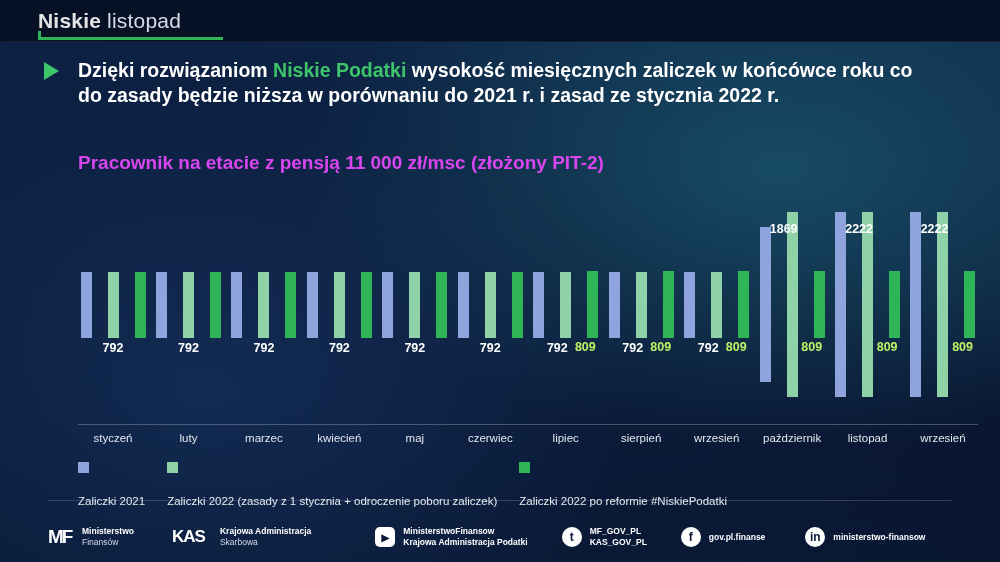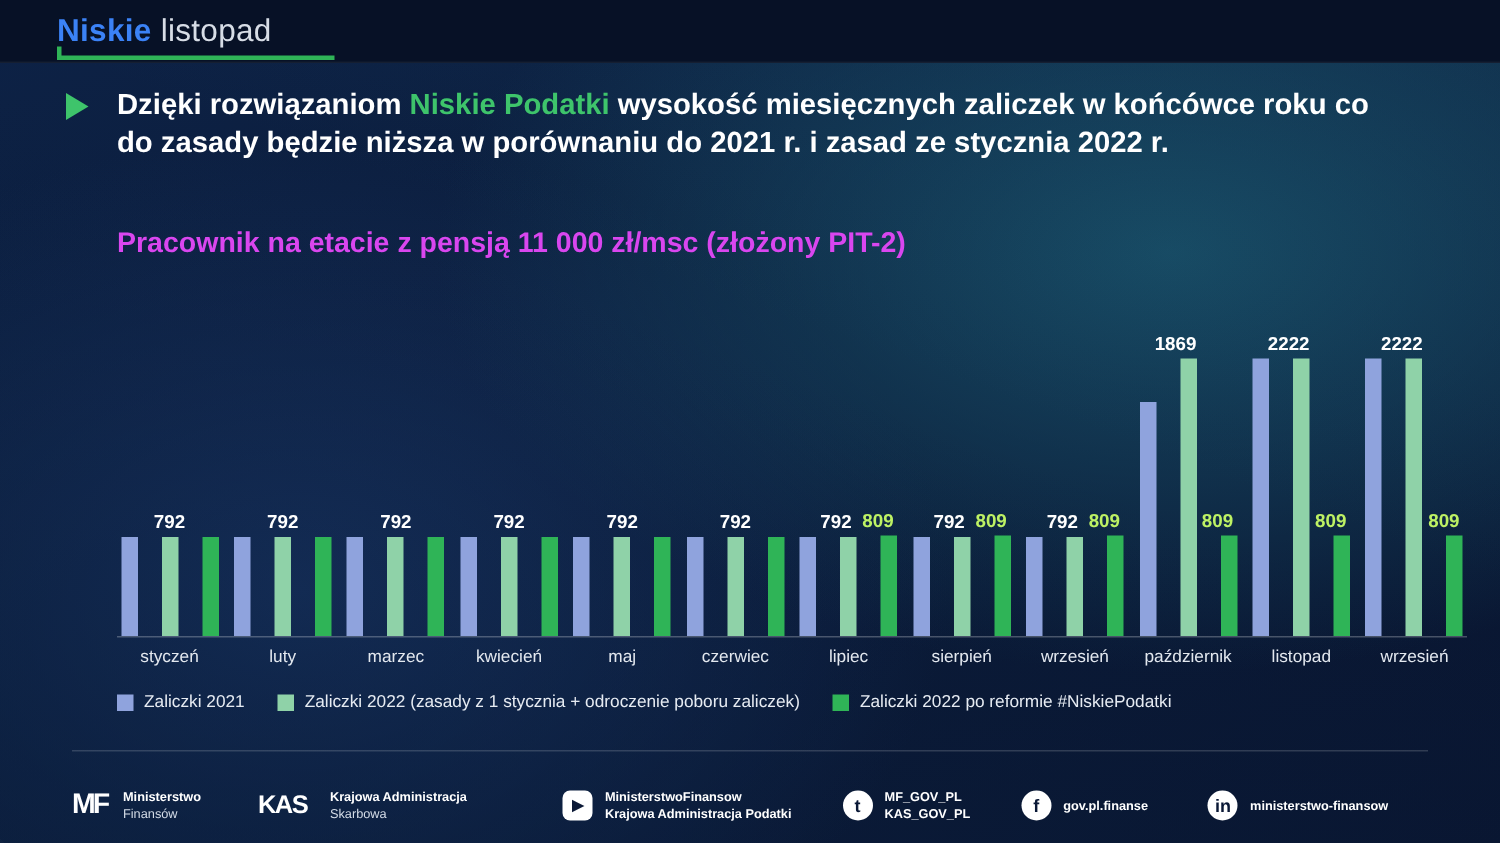--- a/index.html
+++ b/index.html
@@ -30,21 +30,21 @@
   }
   .topbar {
     position:absolute; left:0; top:0; width:1000px; height:42px;
     background:#071126;
     border-bottom:1px solid rgba(255,255,255,0.06);
   }
   .brand {
     position:absolute; left:38px; top:9px;
     font-size:21px; letter-spacing:0.2px;
   }
-  .brand .b1 { font-weight:bold; color:#3b82f6; }
+  .brand .b1 { font-weight:bold; color:#e5e5e5; }
   .brand .b2 { font-weight:normal; color:#d7dde6; }
   .brand-underline {
     position:absolute; left:38px; top:37px; width:185px; height:3px;
     background:#2fb457;
   }
   .brand-underline::before{
     content:""; position:absolute; left:0; top:-6px; width:3px; height:9px; background:#2fb457;
   }
 
   .headline {
@@ -72,21 +72,21 @@
   .baseline {
     position:absolute; left:0; bottom:0; width:900px; height:1px;
     background:rgba(255,255,255,0.25);
   }
   .groups {
     position:absolute; left:0; bottom:1px; width:900px; height:239px;
     display:flex; align-items:flex-end; justify-content:space-between;
   }
   .group {
     width:70px; height:100%;
-    display:flex; align-items:flex-end; justify-content:center; gap:16px;
+    display:flex; align-items:center; justify-content:center; gap:16px;
     position:relative;
   }
   .bar { width:11px; position:relative; }
   .bar.b2021 { background:#8fa3dd; }
   .bar.b2022 { background:#8fd2a8; }
   .bar.breform { background:#2fb457; }
   .lbl {
     position:absolute; left:50%; transform:translateX(-50%);
     top:-17px; font-size:12.5px; font-weight:bold; white-space:nowrap;
   }
@@ -95,21 +95,21 @@
   .grp-label {
     position:absolute; top:100%; left:50%; transform:translateX(-50%);
     margin-top:8px; font-size:11.5px; color:#e3e8ef; white-space:nowrap;
   }
 
   .legend {
     position:absolute; left:78px; top:462px;
     display:flex; align-items:center; gap:22px;
     font-size:11.5px; color:#e6ebf2;
   }
-  .legend .item { display:flex; align-items:center; gap:7px; }
+  .legend .item { display:flex; gap:22px;flex-direction:column; }
   .swatch { width:11px; height:11px; display:inline-block; }
   .sw1 { background:#8fa3dd; }
   .sw2 { background:#8fd2a8; }
   .sw3 { background:#2fb457; }
 
   .divider {
     position:absolute; left:48px; top:500px; width:904px; height:1px;
     background:rgba(255,255,255,0.16);
   }
 

